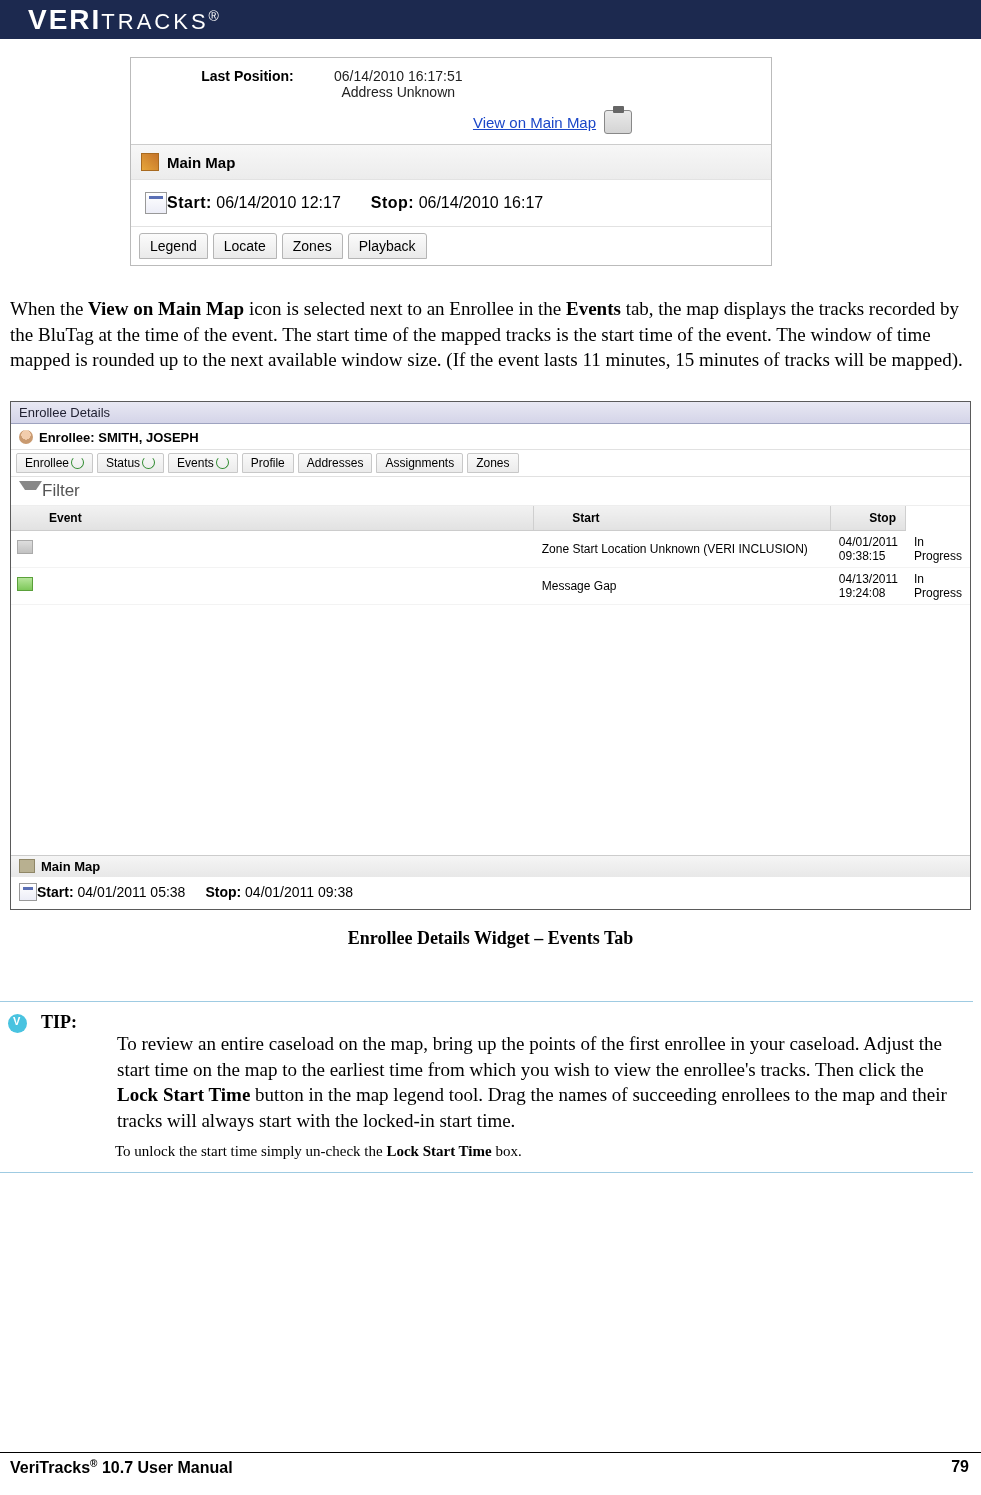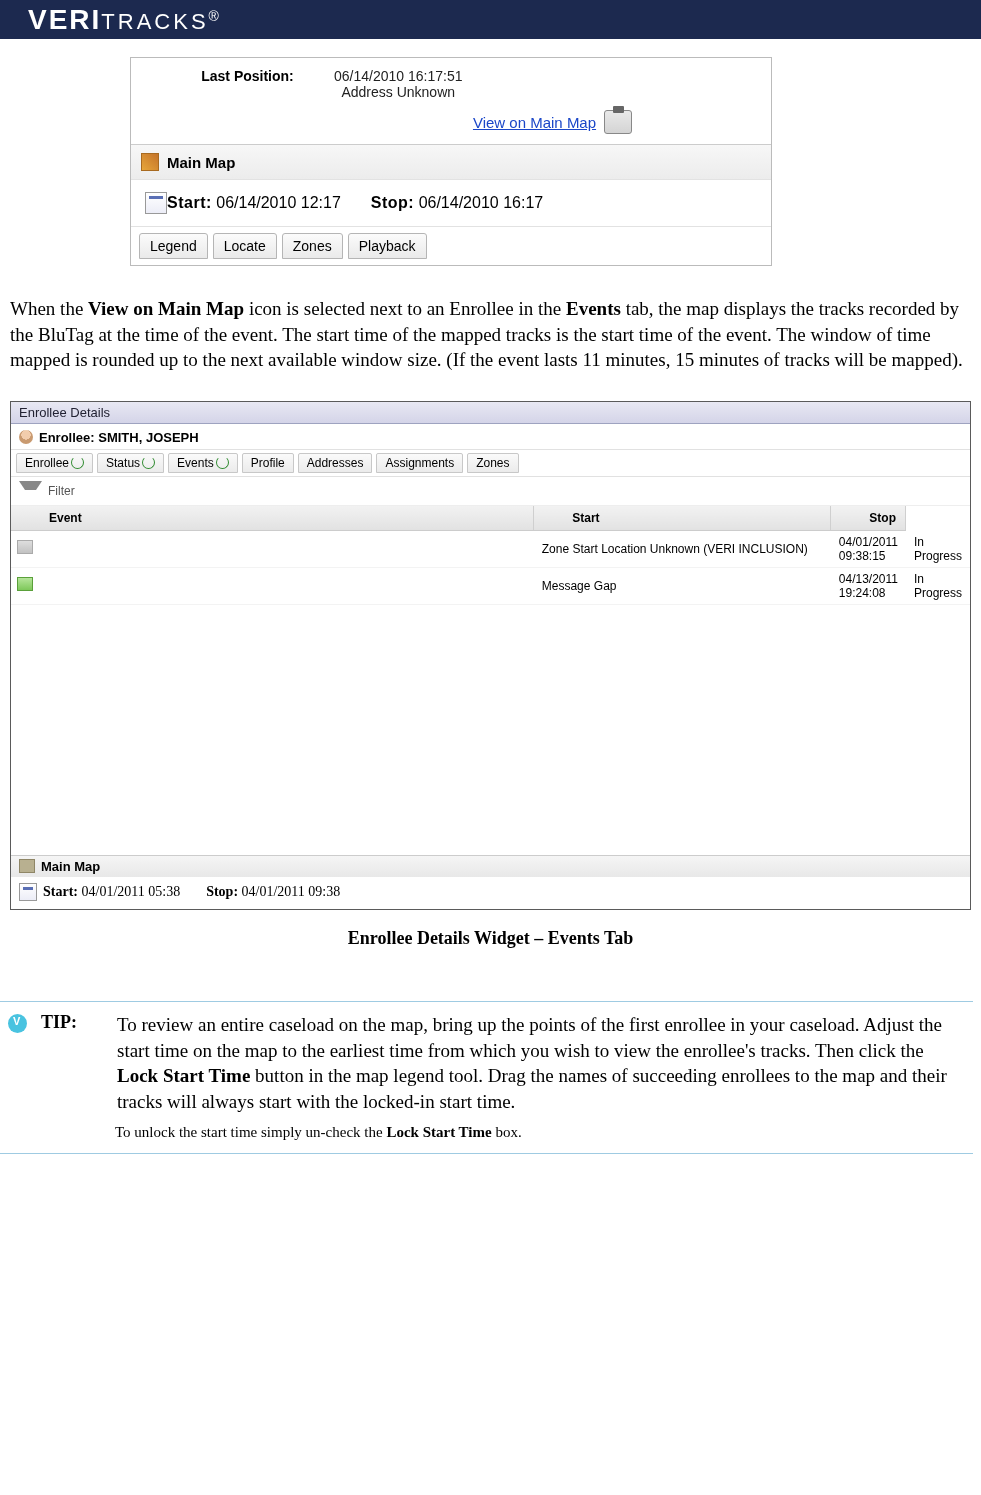--- a/index.html
+++ b/index.html
@@ -26,41 +26,41 @@
 .ss1-tabs { padding: 6px 6px 6px 8px; display:flex; gap:5px; font-family: Verdana, sans-serif; font-size:14px; position:relative; border-top:1px solid #e2e2e2;}
 .tab-btn { border:1px solid #b5b5b5; background: linear-gradient(#fbfbfb,#eaeaea); border-radius:3px 3px 0 0; padding:4px 10px; cursor:pointer; }
 .para { padding: 30px 8px 8px 10px; font-size: 19px; line-height: 1.35; }
 .screenshot-2 { margin: 20px 10px 6px 10px; border: 1px solid #5a5a5a; background: #fff; }
 .ss2-title { background: linear-gradient(#e8e8f3,#d4d4e8); padding: 3px 8px; font-family: Verdana, sans-serif; font-size: 13px; color: #223; border-bottom:1px solid #9ea3c0;}
 .ss2-sub { background:#fff; padding:6px 8px 4px 8px; font-family: Verdana, sans-serif; font-size: 13px; font-weight:bold; display:flex; align-items:center; gap:6px; border-bottom:1px solid #e1e1e1;}
 .person-icon { width:14px; height:14px; border-radius:50%; background:radial-gradient(circle at 50% 35%, #f2cdad 40%, #c99a70 42%); display:inline-block; position:relative;}
 .ss2-tabs { padding: 3px 5px; display:flex; gap:4px; font-family: Verdana, sans-serif; font-size:12px; background:#fff; border-bottom:1px solid #e1e1e1;}
 .tab2 { border:1px solid #c8c8c8; background: linear-gradient(#fafafa,#ebebeb); border-radius:2px 2px 0 0; padding:2px 8px; cursor:pointer; display:flex; align-items:center; gap:2px;}
 .refresh-icon { width:11px; height:11px; border:1.5px solid #2f8a2f; border-radius:50%; border-top-color:transparent; display:inline-block;}
-.ss2-filter { padding: 4px 8px; font-family: Verdana, sans-serif; font-size:12px; color:#555; display:flex; align-items:center; gap:6px; border-bottom: 1px solid #eee;}
+.ss2-filter { padding: 4px 8px; font-family: Verdana, sans-serif; font-size:17px; color:#555; display:flex; align-items:flex-start; border-bottom: 1px solid #eee;}
 .filter-icon { width: 11px; height: 11px; display:inline-block; border-left:6px solid transparent; border-right:6px solid transparent; border-top:9px solid #888;}
 .ss2-table { width:100%; border-collapse: collapse; font-family: Verdana, sans-serif; font-size:12px;}
 .ss2-table th { text-align:left; font-weight:bold; padding:5px 8px 5px 38px; background: linear-gradient(#f2f2f2,#e2e2e2); border-bottom:1px solid #ccc; border-right:1px solid #cfcfcf;}
 .ss2-table th.first { padding-left:38px;}
 .ss2-table td { padding:4px 8px; border-bottom:1px solid #f3f3f3;}
 .ss2-table td.c1 { width:20px; padding:4px 2px 4px 6px;}
 .row-icon { width:14px; height:12px; background: linear-gradient(#dedede,#c2c2c2); border:1px solid #aaa; display:inline-block;}
 .row-icon.green { background: linear-gradient(#b6e59b,#7ec85a); border-color:#5aa03a;}
 .ss2-blank { height: 250px;}
 .ss2-mm { background: linear-gradient(#f5f5f5,#e8e8e8); padding: 3px 8px; font-family: Verdana, sans-serif; font-size: 13px; font-weight:bold; border-top:1px solid #ccc; display:flex; align-items:center; gap:6px;}
 .mm-icon2 { width:14px; height:12px; background:#b8b090; border:1px solid #8f8666; display:inline-block;}
-.ss2-times { padding: 6px 8px 8px 8px; font-family: Liberation Serif, serif; font-size: 14px; display:flex; align-items:center; gap:6px;}
+.ss2-times { padding: 6px 8px 8px 8px; font-family: Liberation Sans, sans-serif; font-size: 14px; display:flex; align-items:center; }
 .ss2-times .cal-icon { width:16px; height:16px;}
 .caption { text-align: center; font-weight: bold; font-size: 18px; padding: 12px 0 40px 0;}
 .tip-block { border-top: 1px solid #9fcbe2; border-bottom: 1px solid #9fcbe2; margin: 12px 8px 0 0; padding: 10px 0 10px 0;}
 .tip-row { display:flex; align-items:flex-start; gap: 14px; padding: 0 6px 0 8px;}
 .tip-icon { width: 19px; height: 19px; background:#49c3e0; border-radius:50%; flex:0 0 auto; margin-top:2px; position:relative;}
 .tip-icon::after{ content:"V"; color:#fff; font-size:11px; font-weight:bold; position:absolute; left:5px; top:1px; font-family:Arial; }
 .tip-label { font-weight:bold; font-size:18px; flex: 0 0 62px;}
-.tip-text { flex:1; font-size:19px; line-height:1.35;}
+.tip-text { flex:1; font-size:19px; line-height:1.35;margin-top:19px;}
 .tip-text2 { padding: 8px 6px 0 115px; font-size:15px; line-height:1.35;}
 .footer { position:absolute; bottom:0; left:0; right:0; border-top: 1.5px solid #000; padding: 5px 12px 18px 10px; display:flex; justify-content:space-between; font-family: Arial, sans-serif; font-size:16px; font-weight:bold;}
 .footer .reg { font-size:10px; vertical-align:super;}
 .page { min-height: 1495px;}
 </style>
 </head>
 <body>
 
 <div class="page">
   <div class="header-bar">
@@ -186,13 +186,19 @@
         <span class="tip-text">
           <span>To review an entire caseload on the map, bring up the points of the first enrollee in your caseload. Adjust the start time on the map to the earliest time from which you wish to view the enrollee's tracks. Then click the </span><b>Lock Start Time</b><span>  button in the map legend tool. Drag the names of succeeding enrollees to the map and their tracks will always start with the locked-in start time.</span>
         </span>
       </div>
       <div class="tip-text2">
         <span>To unlock the start time simply un-check the </span><b>Lock Start Time</b><span> box.</span>
       </div>
     </div>
   </div>
 
+  <div class="footer">
+    <span>
+      <span>VeriTracks</span><span class="reg">®</span><span> 10.7 User Manual</span>
+    </span>
+    <span>79</span>
+  </div>
 </div>
 
 </body></html>

